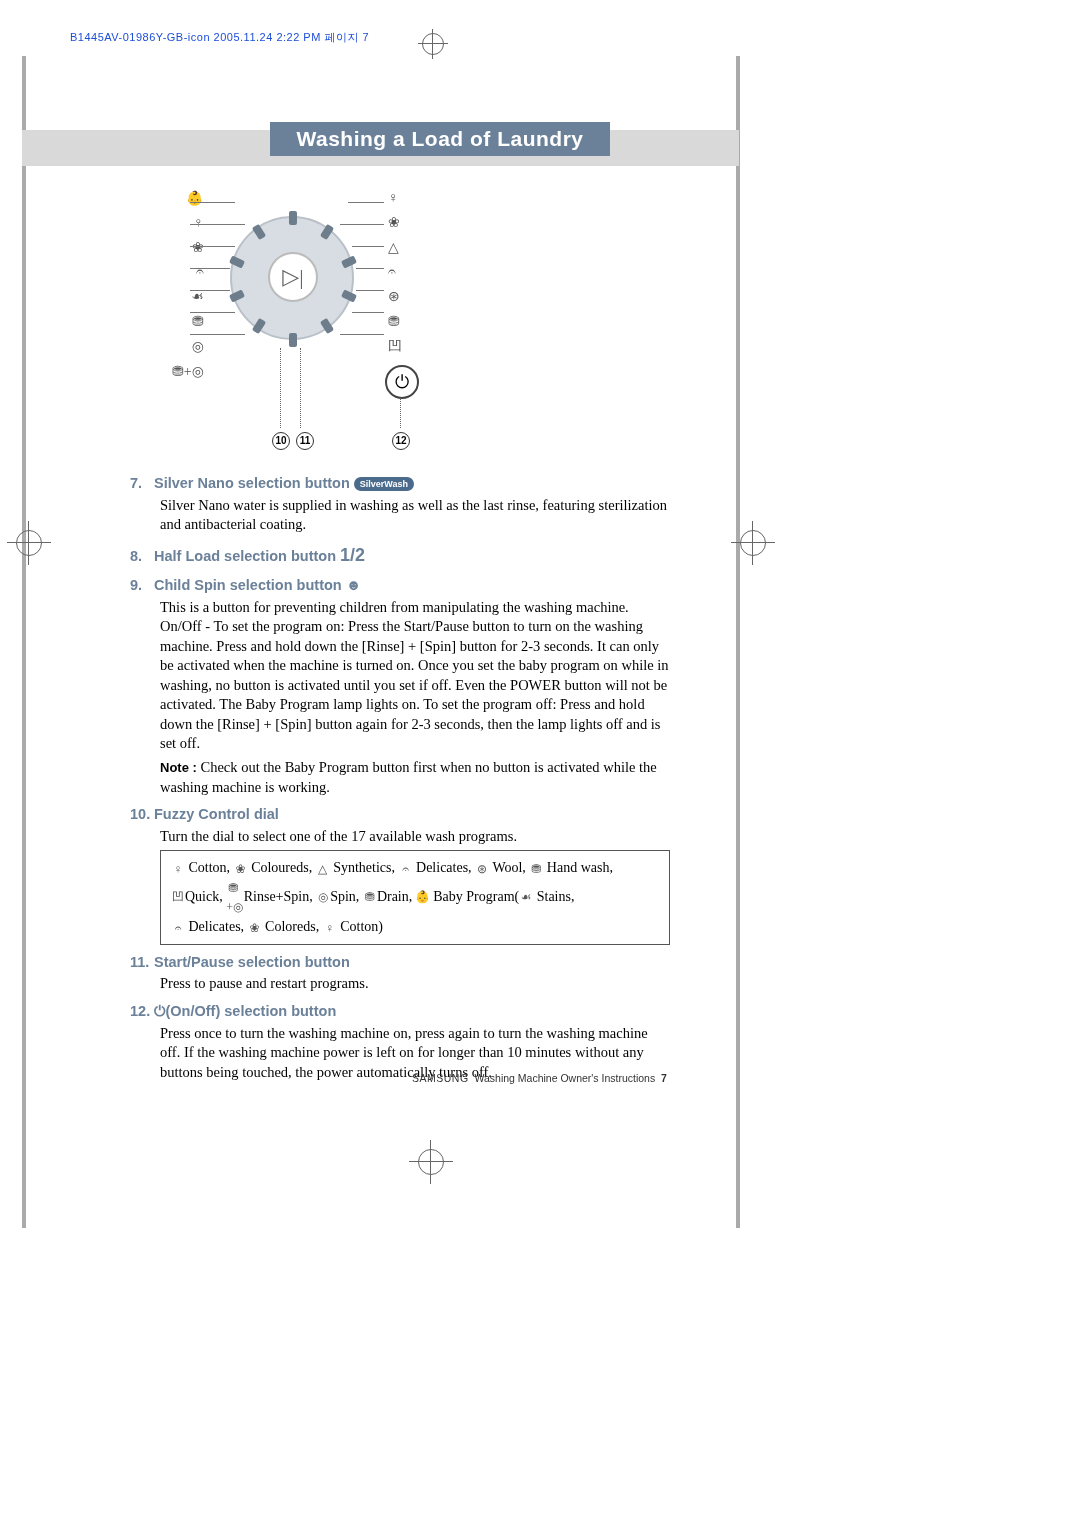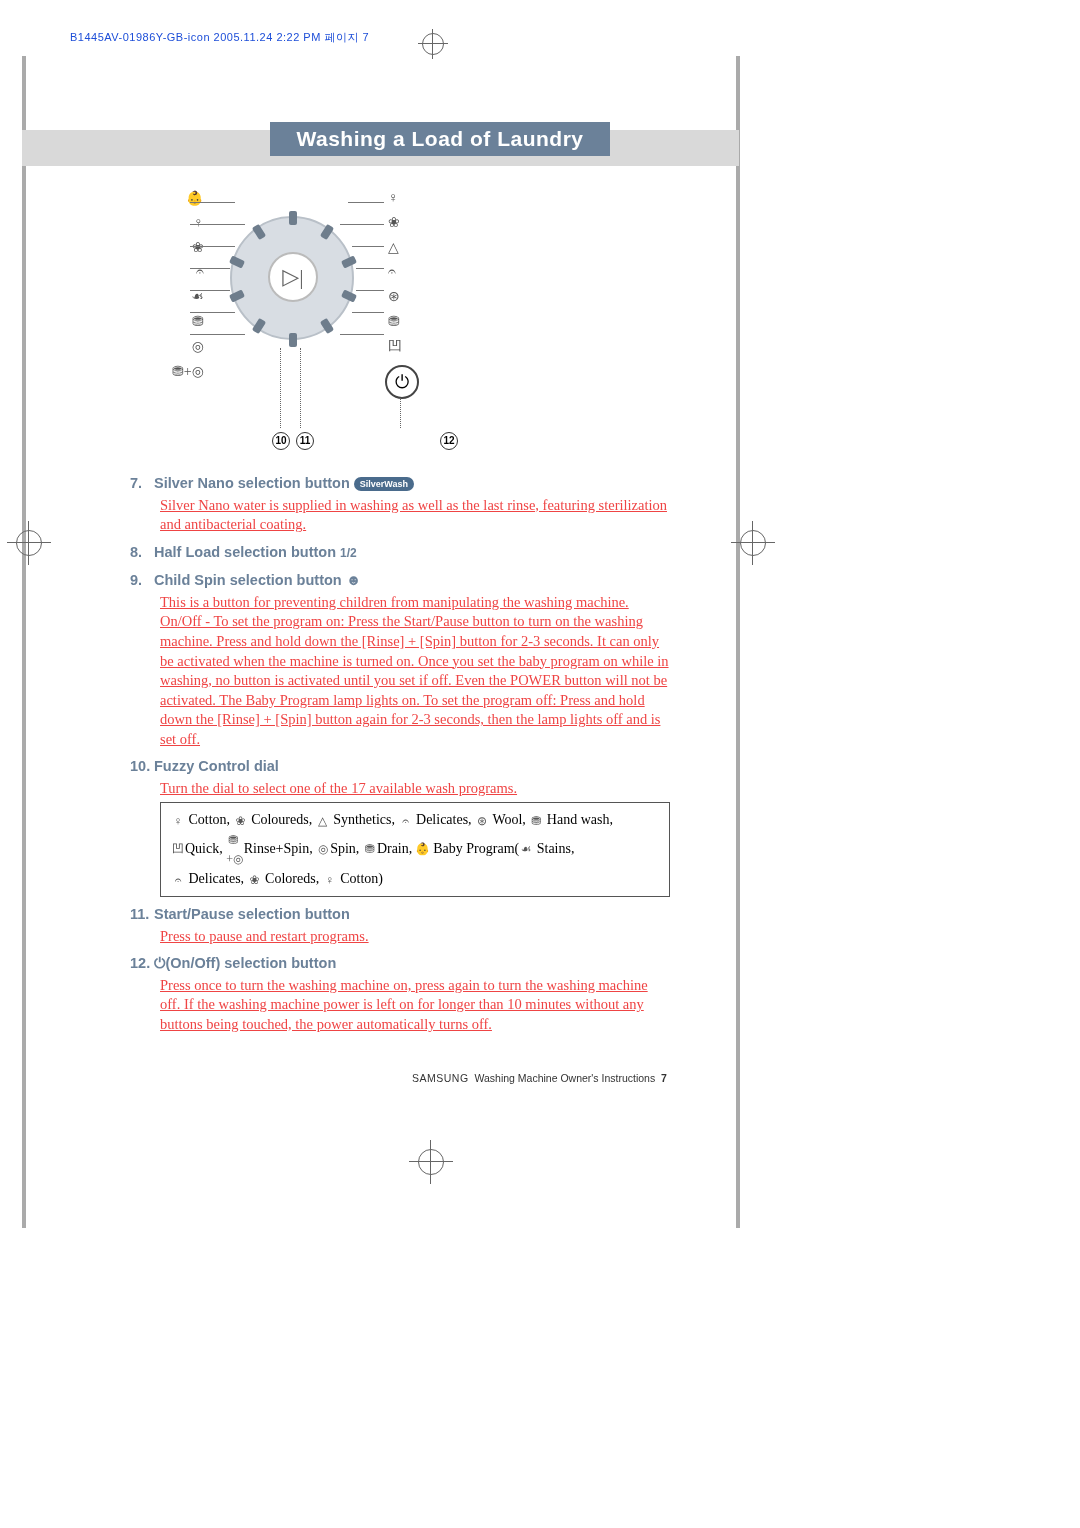--- a/index.html
+++ b/index.html
@@ -199,22 +199,21 @@
     font-size: 14.5px;
     margin-top: 8px;
     margin-bottom: 2px;
   }
   .sec-num {
     display: inline-block;
     width: 24px;
   }
   .body-indent {
     margin-left: 30px;
-    color: #ef4444;
-    text-decoration: underline;
+    color: #000000;
   }
   .note-label {
     font-family: Arial, sans-serif;
     font-weight: bold;
     font-size: 13px;
   }
   .program-box {
     border: 1px solid #555;
     margin-left: 30px;
     margin-top: 4px;
@@ -236,21 +235,21 @@
     color:#fff;
     font-size:9px;
     padding:1px 6px;
     border-radius:8px;
     font-family:Arial,sans-serif;
     vertical-align:middle;
   }
   .half-load-icon {
     font-weight:bold;
     font-family:Arial,sans-serif;
-    font-size:12px;
+    font-size:18px;
     margin-top:37px;
   }
   .child-lock-icon {
     font-size:15px;
   }
   .footer-line {
     position: absolute;
     top: 1072px;
     left: 412px;
     font-family: Arial, sans-serif;
@@ -331,41 +330,45 @@
   <div class="leader-h" style="top:110px;left:206px;width:28px;"></div>
   <div class="leader-h" style="top:132px;left:202px;width:32px;"></div>
   <div class="leader-h" style="top:154px;left:190px;width:44px;"></div>
 
   <div class="dotted-vert" style="top:168px;left:130px;height:80px;"></div>
   <div class="dotted-vert" style="top:168px;left:150px;height:80px;"></div>
   <div class="dotted-vert" style="top:218px;left:250px;height:30px;"></div>
 
   <div style="position:absolute;top:250px;left:122px;"><span class="circ-num">10</span></div>
   <div style="position:absolute;top:250px;left:146px;text-align:center;"><span class="circ-num">11</span></div>
-  <div style="position:absolute;top:250px;left:242px;margin-left:48px;"><span class="circ-num">12</span></div>
+  <div style="position:absolute;top:250px;left:242px;"><span class="circ-num">12</span></div>
 </div>
 
 <div class="content">
 
   <div class="section-heading">
     <span class="sec-num">7.</span><span>Silver Nano selection button</span>
     <span class="badge-oval">SilverWash</span>
   </div>
   <div class="body-indent">Silver Nano water is supplied in washing as well as the last rinse, featuring sterilization and antibacterial coating.</div>
 
   <div class="section-heading">
     <span class="sec-num">8.</span><span>Half Load selection button</span>
     <span class="half-load-icon">1/2</span>
   </div>
 
   <div class="section-heading">
     <span class="sec-num">9.</span><span>Child Spin selection button</span>
     <span class="child-lock-icon">☻</span>
   </div>
   <div class="body-indent">This is a button for preventing children from manipulating the washing machine. On/Off - To set the program on: Press the Start/Pause button to turn on the washing machine. Press and hold down the [Rinse] + [Spin] button for 2-3 seconds. It can only be activated when the machine is turned on. Once you set the baby program on while in washing, no button is activated until you set if off. Even the POWER button will not be activated. The Baby Program lamp lights on. To set the program off: Press and hold down the [Rinse] + [Spin] button again for 2-3 seconds, then the lamp lights off and is set off.</div>
+  <div class="body-indent" style="margin-top:4px;">
+    <span class="note-label">Note :</span>
+    <span>Check out the Baby Program button first when no button is activated while the washing machine is working.</span>
+  </div>
 
   <div class="section-heading">
     <span class="sec-num">10.</span><span>Fuzzy Control dial</span>
   </div>
   <div class="body-indent">Turn the dial to select one of the 17 available wash programs.</div>
   <div class="program-box">
     <span class="prog-icon">♀</span> <span>Cotton,</span>
     <span class="prog-icon">❀</span> <span>Coloureds,</span>
     <span class="prog-icon">△</span> <span>Synthetics,</span>
     <span class="prog-icon">𝄐</span> <span>Delicates,</span>

